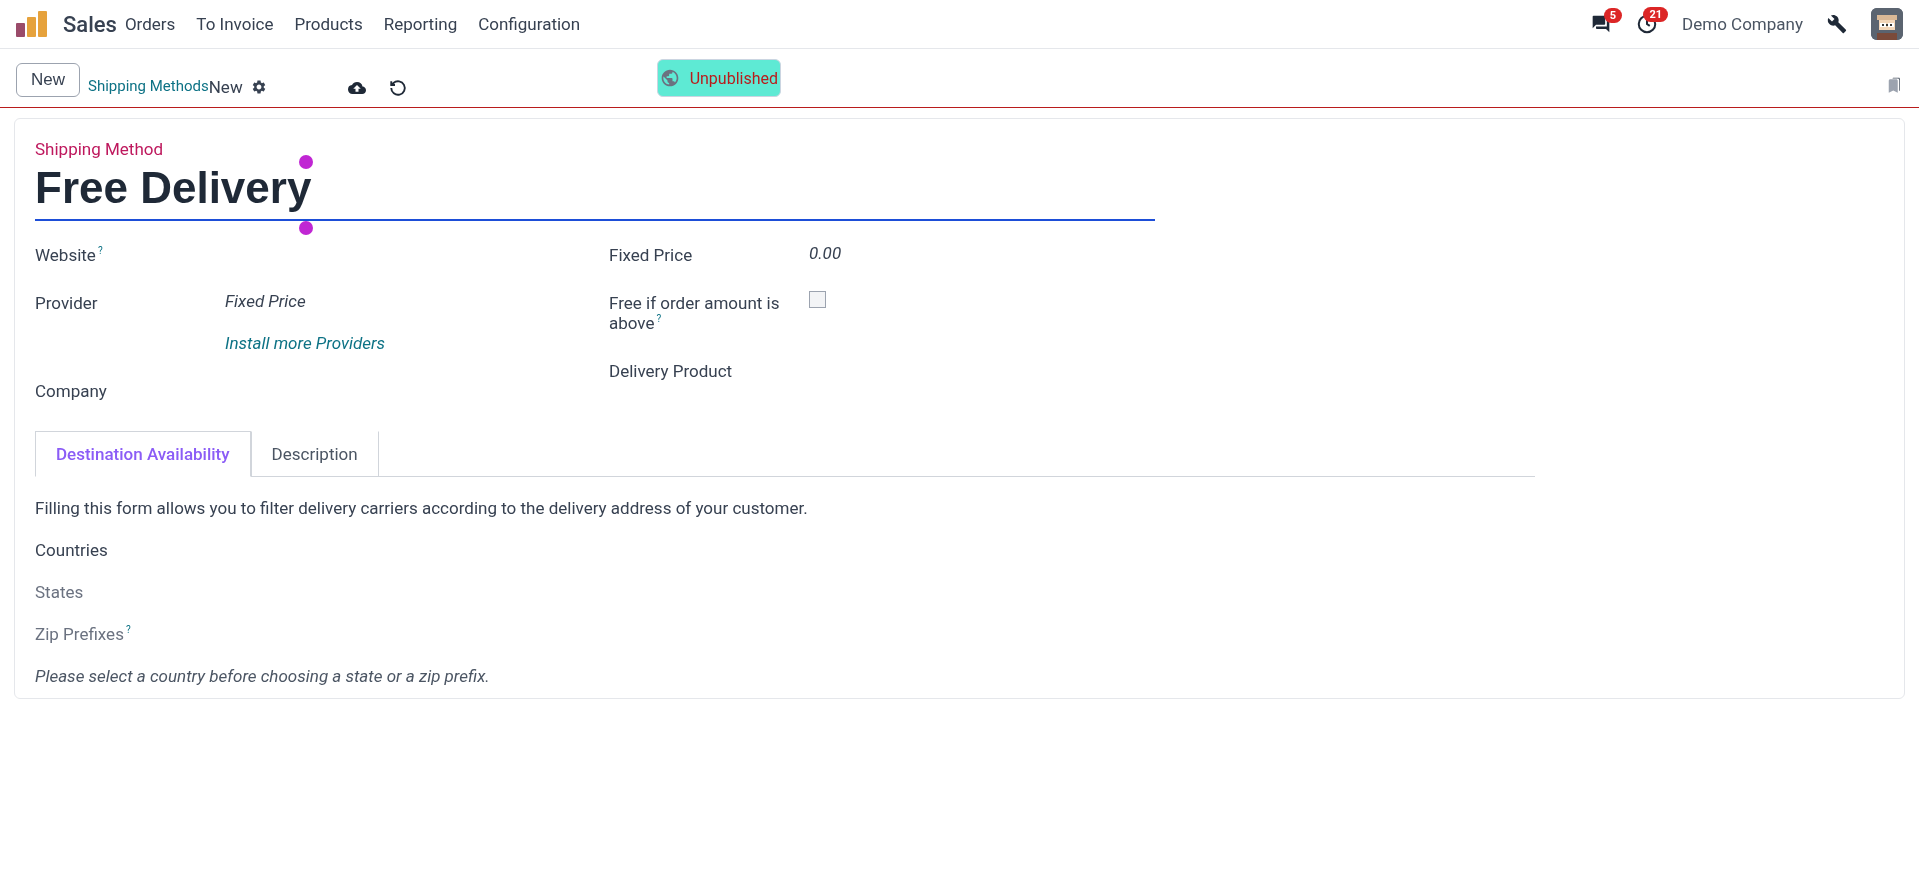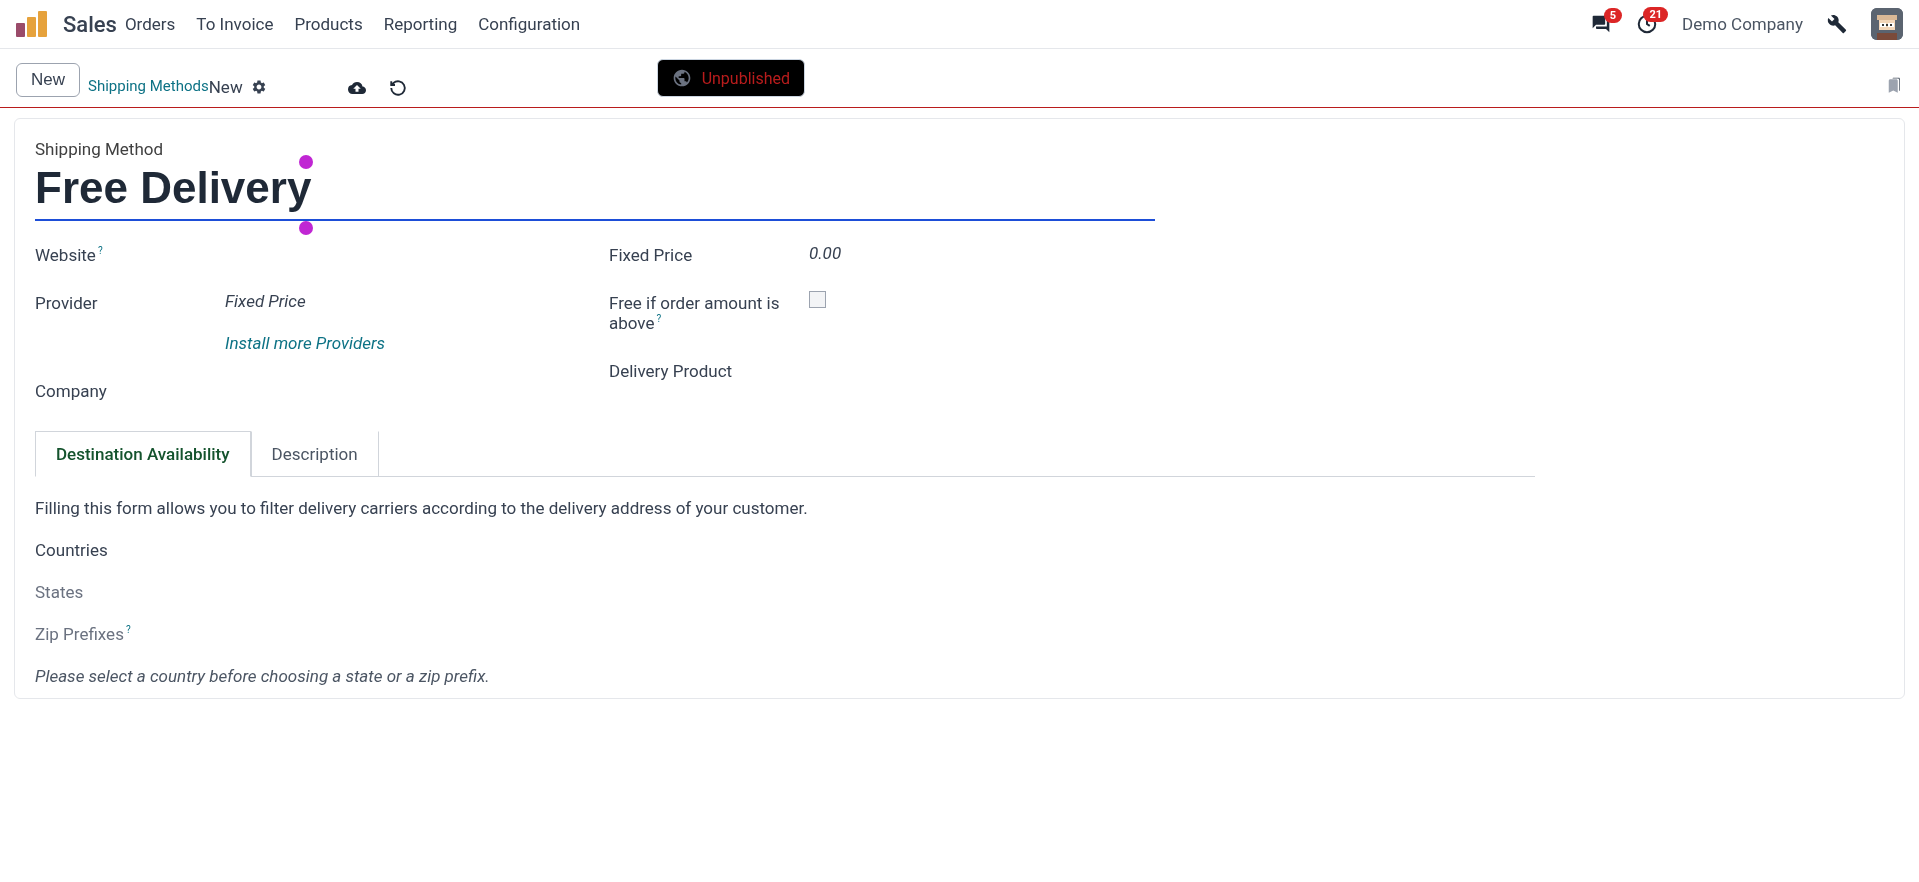--- a/index.html
+++ b/index.html
@@ -103,49 +103,49 @@
     align-items: center;
     gap: 8px;
   }
   .crumb-current { font-size: 17px; color: #374151; }
   .icon-btn { cursor: pointer; color: #374151; display: inline-flex; }
   .gap-icons { margin-left: 80px; display: flex; gap: 22px; }
   .secondbar-spacer { flex: 0 0 250px; }
   .status-pill {
     border: 1px solid #cbd5e1;
     border-radius: 6px;
-    padding: 8px 14px;
+    padding: 8px 2px;
     display: flex;
     align-items: center;
     gap: 10px;
     color: #b91c1c;
     cursor: pointer;
     font-size: 16px;
-    background: #000000;
+    background: #5eead4;
   }
   .right-icons {
     margin-left: auto;
     display: flex;
     gap: 16px;
   }
   .content-outer {
     padding: 10px 14px 0 14px;
   }
   .content-card {
     border: 1px solid #e5e7eb;
     border-radius: 6px;
     background: #fff;
   }
   .form-sheet {
     padding: 20px 20px 0 20px;
     max-width: 1540px;
   }
   .field-label {
     font-size: 17px;
-    color: #404040;
+    color: #be185d;
     font-weight: 400;
   }
   .title-block { max-width: 1120px; }
   .title-input {
     font-size: 44px;
     font-weight: 700;
     color: #1f2937;
     border: none;
     border-bottom: 2px solid #1d4ed8;
     width: 100%;
@@ -196,21 +196,21 @@
     font-size: 17px;
     color: #4b5563;
     border: 1px solid #d1d5db;
     border-bottom: 1px solid #d1d5db;
     margin-bottom: -1px;
     cursor: pointer;
     background: #fff;
   }
   .tab.active {
     border-bottom: 1px solid #fff;
-    color: #14532d;
+    color: #8b5cf6;
     font-weight: 500;
   }
   .tab:not(.active) {
     border-top-color: transparent;
     border-left-color: #d1d5db;
     border-right-color: #d1d5db;
   }
   .tab-divider {
     flex: 1;
     border-bottom: 1px solid #d1d5db;

